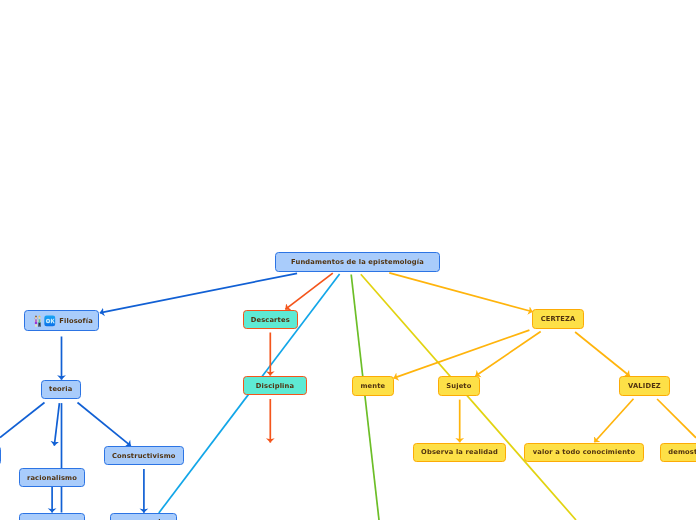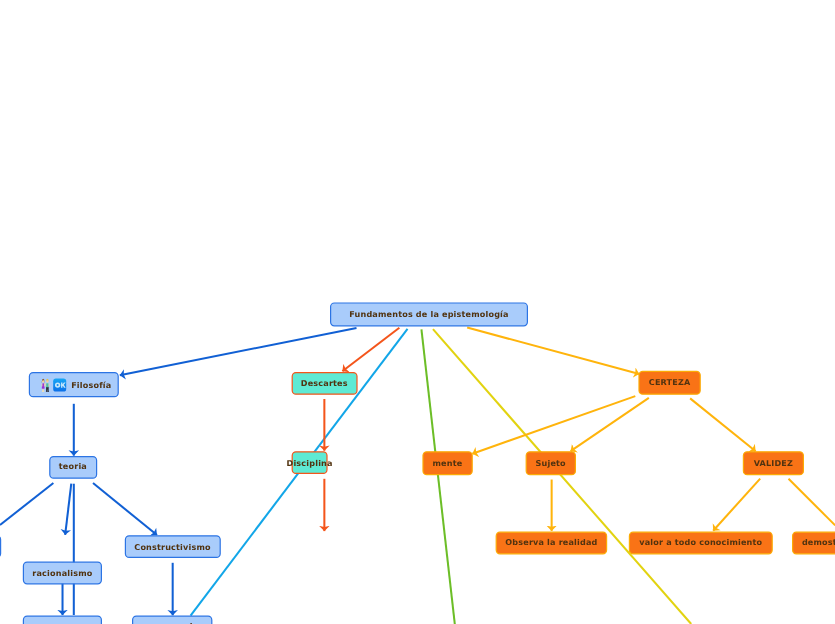--- a/index.html
+++ b/index.html
@@ -6,21 +6,21 @@
   body{width:696px;height:520px;background:#ffffff;overflow:hidden;-webkit-font-smoothing:antialiased;text-rendering:geometricPrecision;
        font-family:"DejaVu Sans",sans-serif;}
   #canvas{position:relative;width:696px;height:520px;overflow:hidden;background:#ffffff;}
   svg#edges{position:absolute;left:0;top:0;width:696px;height:520px;}
   .node{position:absolute;box-sizing:border-box;display:flex;align-items:center;
         justify-content:center;border-radius:3.6px;border-style:solid;border-width:1.4px;
         font-weight:700;white-space:nowrap;letter-spacing:0.15px;font-size:6.72px;
         color:#513310;}
   .n-blue{background:#a9ccfb;border-color:#2c74e4;}
   .n-salmon{background:#5eead4;border-color:#f4551b;}
-  .n-amber{background:#f97316;border-color:#fcab05;}
+  .n-amber{background:#fde047;border-color:#fcab05;}
   .emo{display:block;flex:none;}
   svg.emo{overflow:visible;}
 </style>
 </head>
 <body>
 
 <div id="canvas">
 
 <svg id="edges" viewBox="0 0 696 520">
   <defs>
@@ -111,21 +111,21 @@
     </div>
 
 <div class="node n-blue" style="left:104px;top:446px;width:79.5px;height:19.4px;">
       <span>Constructivismo</span>
     </div>
 
 <div class="node n-salmon" style="left:243px;top:310px;width:54.5px;height:19px;">
       <span>Descartes</span>
     </div>
 
-<div class="node n-salmon" style="left:243px;top:376.2px;width:30px;height:19px;text-align:center;">
+<div class="node n-salmon" style="left:243px;top:376.2px;width:64px;height:19px;text-align:center;">
       <span>Disciplina</span>
     </div>
 
 
 <div class="node n-amber" style="left:532px;top:309px;width:52px;height:19.8px;">
       <span>CERTEZA</span>
     </div>
 
 <div class="node n-amber" style="left:352px;top:376.2px;width:41.8px;height:19.4px;">
       <span>mente</span>

